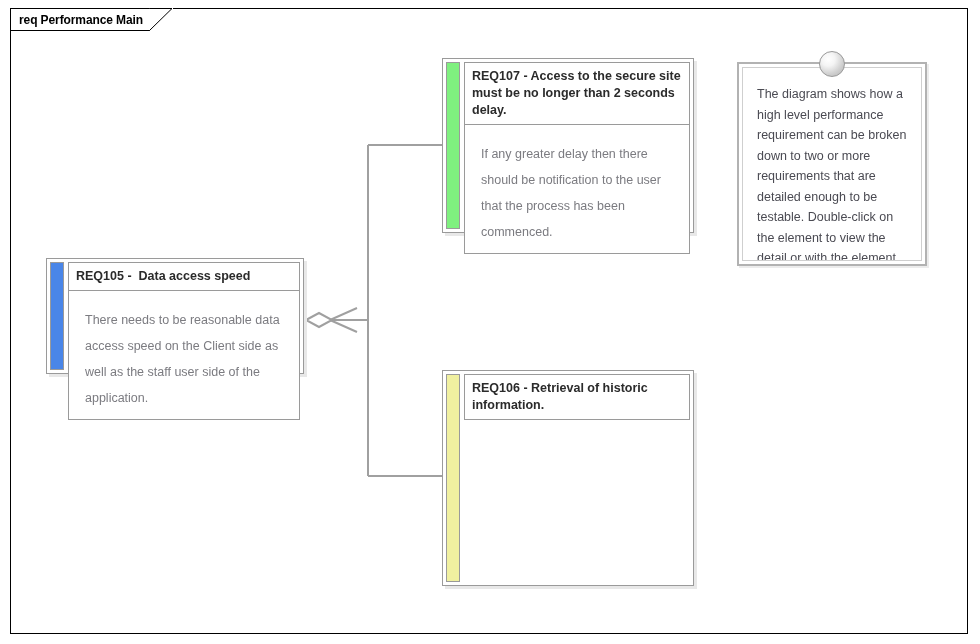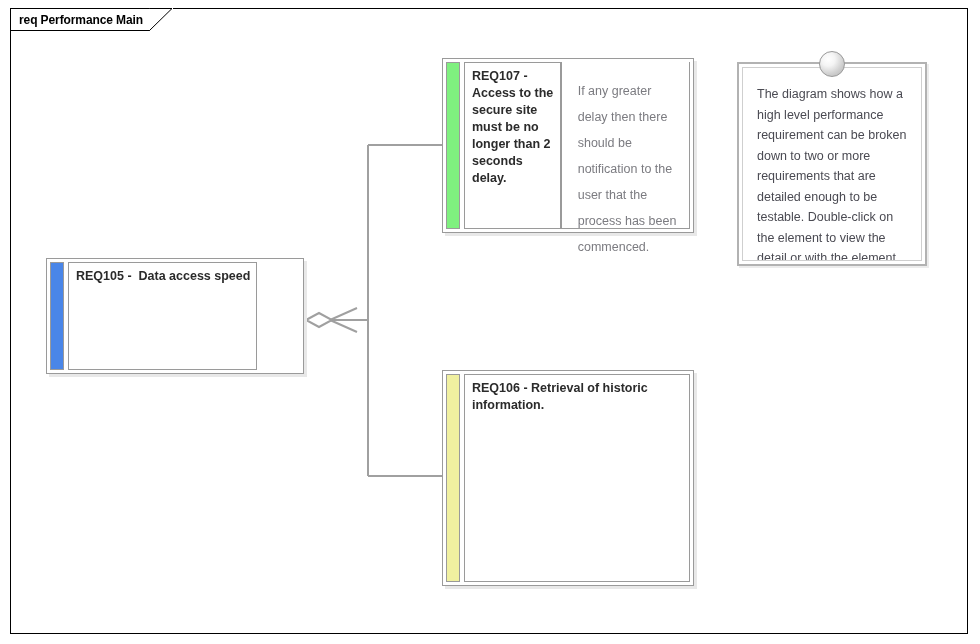--- a/index.html
+++ b/index.html
@@ -94,21 +94,21 @@
   .req-stripe {
     width: 14px;
     flex: 0 0 14px;
     border: 1px solid #9a9a9a;
     box-sizing: border-box;
     margin-right: 4px;
   }
   .req-main {
     flex: 1 1 auto;
     display: flex;
-    flex-direction: row;
+    flex-direction: column;
     min-width: 0;
   }
   .req-header {
     border: 1px solid #9a9a9a;
     box-sizing: border-box;
     padding: 5px 6px 5px 7px;
     font-size: 12.5px;
     font-weight: bold;
     color: #2b2b2b;
     line-height: 17px;
@@ -200,20 +200,21 @@
         <path d="M23 0.5 L0.5 22.5" stroke="#000000" stroke-width="1" fill="none"></path>
         <path d="M0.5 0.5 L23 0.5" stroke="#000000" stroke-width="1" fill="none"></path>
       </svg>
     </div>
   </div>
 
   <div class="req" style="left:46px; top:258px; width:258px; height:116px;">
     <div class="req-stripe" style="background:#4a86e8;"></div>
     <div class="req-main">
       <div class="req-header">REQ105 -  Data access speed</div>
+      <div class="req-body">There needs to be reasonable data access speed on the Client side as well as the staff user side of the application.</div>
     </div>
   </div>
 
   <div class="req" style="left:442px; top:58px; width:252px; height:175px;">
     <div class="req-stripe" style="background:#7ff07f;"></div>
     <div class="req-main">
       <div class="req-header">REQ107 - Access to the secure site must be no longer than 2 seconds delay.</div>
       <div class="req-body">If any greater delay then there should be notification to the user that the process has been commenced.</div>
     </div>
   </div>

